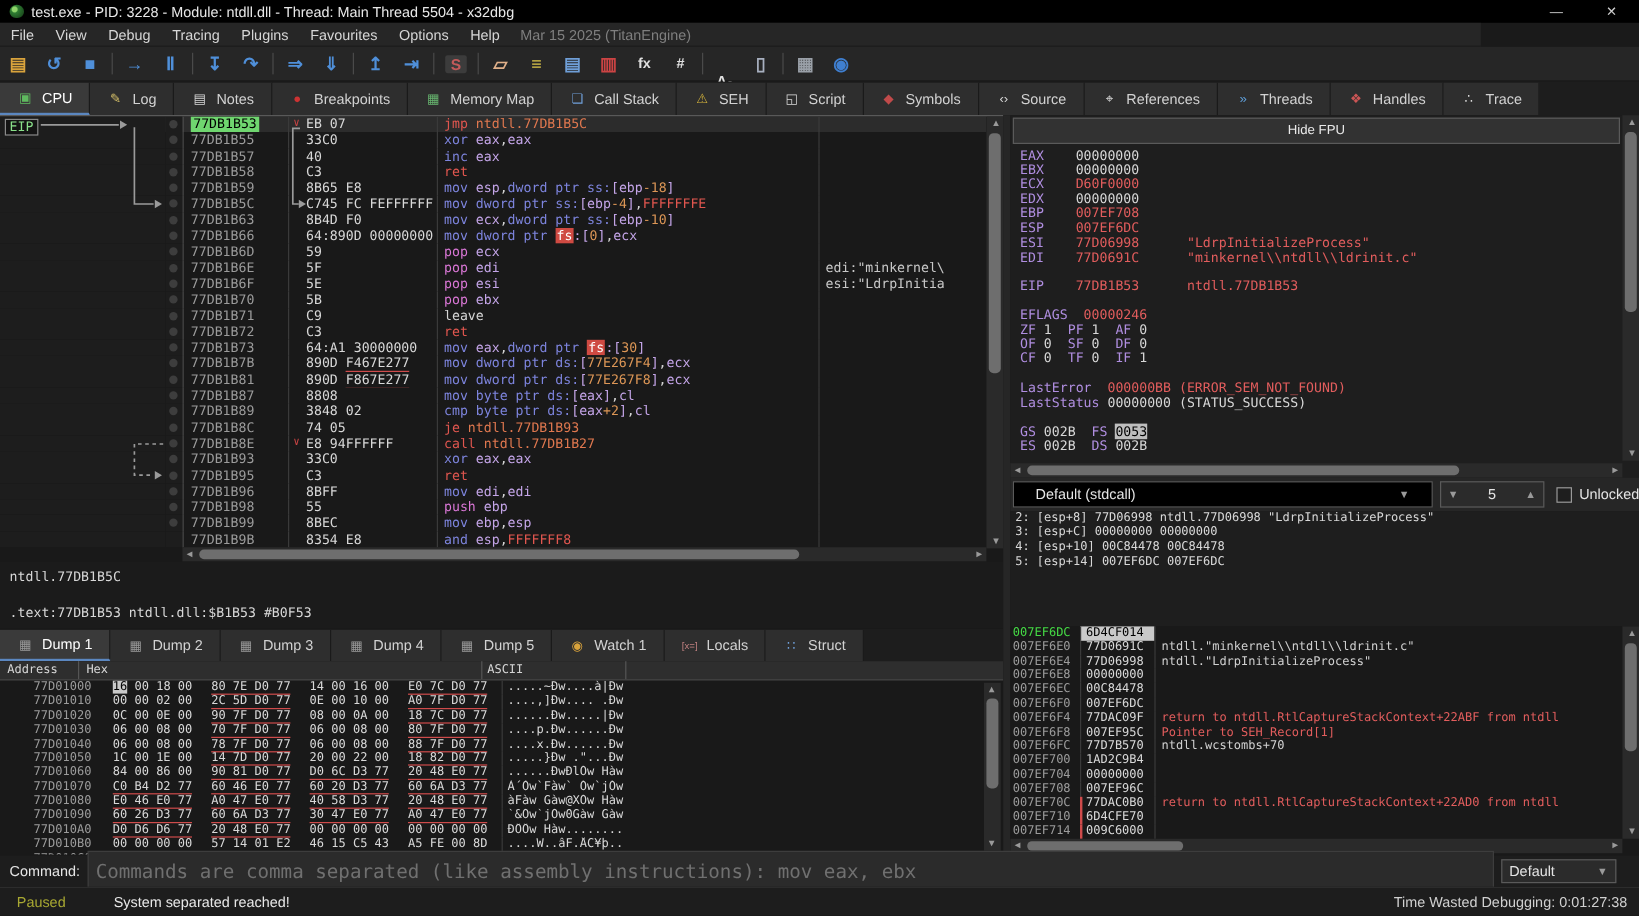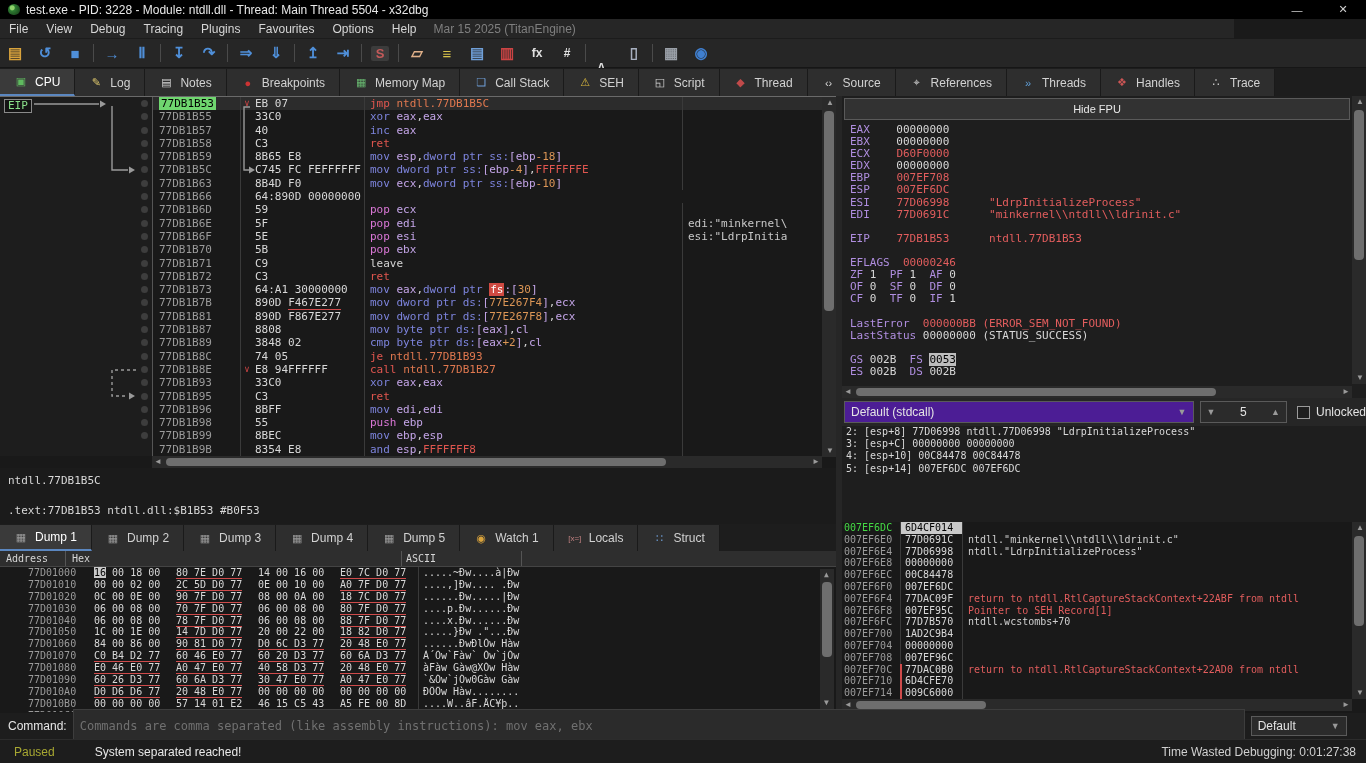--- a/index.html
+++ b/index.html
@@ -89,22 +89,22 @@
   #hidefpu { position:absolute; left:2px; top:2px; width:506px; height:22px; background:#323232;
     border:1px solid #5a5a5a; color:#e8e8e8; font-size:11px; text-align:center; line-height:20px; }
   #reg-lines { position:absolute; left:8px; top:28px; width:498px; height:258px; overflow:hidden;
     font-size:11px; line-height:12.1px; white-space:pre; }
   .rg-nm{color:#b08ee0}.rg-wh{color:#d8d8d8}.rg-rd{color:#e25d5d}
   .rg-hl{background:#bdbdbd;color:#000}
   #regs-vscroll { position:absolute; right:0; top:0; width:14px; height:288px; background:#2a2a2a; }
   #regs-hscroll { position:absolute; left:0; bottom:0; width:510px; height:12px; background:#2a2a2a; }
 
   #argbar { position:absolute; left:842px; top:398px; width:524px; height:28px; background:#262626; display:flex; align-items:center; }
-  #callconv { width:352px; height:22px; margin-left:2px; background:#4c1d95; border:1px solid #5a5a5a;
-    color:#e4e4e4; font-size:12px; display:flex; align-items:center; padding:0 6px; }
+  #callconv { width:352px; height:22px; margin-left:2px; background:#000000; border:1px solid #5a5a5a;
+    color:#e4e4e4; font-size:12px; display:flex; align-items:center; padding:0 18px; }
   #callconv .car { margin-left:auto; color:#9a9a9a; font-size:9px; }
   #argnum { width:88px; height:22px; margin-left:6px; background:#2b2b2b; border:1px solid #5a5a5a;
     color:#e4e4e4; font-size:12px; display:flex; align-items:center; justify-content:space-between; padding:0 6px; }
   #argnum .car { color:#9a9a9a; font-size:9px; }
   #unlock { display:flex; align-items:center; gap:6px; margin-left:10px; color:#e4e4e4; font-size:12px; }
   #unlock .box { width:13px; height:13px; border:1px solid #9a9a9a; background:#1e1e1e; }
 
   #args { position:absolute; left:842px; top:426px; width:524px; height:96px; background:#1e1e1e;
     font-size:10px; line-height:12.2px; white-space:pre; overflow:hidden; }
   .arow { color:#d8d8d8; padding-left:4px; height:12.2px; overflow:hidden; }
@@ -120,21 +120,21 @@
   .st-com { flex:1; color:#d0d0d0; border-left:1px solid #3a3a3a; padding-left:5px; overflow:hidden; }
   .st-com.red { color:#e25d5d; }
   #stack-vscroll { position:absolute; right:0; top:0; width:14px; height:177px; background:#2a2a2a; }
   #stack-hscroll { position:absolute; left:0; bottom:2px; width:510px; height:12px; background:#2a2a2a; }
 
   
   #cmdbar { position:absolute; left:0; top:713px; width:1366px; height:26px; background:#1d1d1d;
     display:flex; align-items:center; }
   #cmd-label { color:#e6e6e6; font-size:12px; padding:0 6px 0 8px; }
   #cmd-input { width:1172px; height:34px; background:#2b2b2b; border:1px solid #3d3d3d; color:#cfcfcf;
-    font-size:12px; padding:0 6px; }
+    font-size:16px; padding:0 6px; }
   #cmd-input::placeholder { color:#707070; }
   #cmd-profile { width:96px; height:20px; margin-left:6px; background:#2b2b2b; border:1px solid #5a5a5a;
     color:#e4e4e4; font-size:12px; display:flex; align-items:center; padding:0 6px; }
   #cmd-profile .car { margin-left:auto; color:#9a9a9a; font-size:9px; }
 
   #statusbar { position:absolute; left:0; top:739px; width:1366px; height:24px; background:#1d1d1d;
     border-top:1px solid #2c2c2c; display:flex; align-items:center; font-size:12px; }
   #st-state { color:#a8a832; padding:0 14px 0 14px; }
   #st-msg { color:#e8e8e8; padding-left:26px; }
   #st-time { margin-left:auto; color:#d0d0d0; padding-right:10px; }
@@ -266,21 +266,21 @@
     <div class="tab">
       <span class="ticon" style="color: rgb(217, 183, 60);">⚠</span>
       <span>SEH</span>
     </div>
     <div class="tab">
       <span class="ticon" style="color: rgb(216, 216, 216);">◱</span>
       <span>Script</span>
     </div>
     <div class="tab">
       <span class="ticon" style="color: rgb(192, 74, 74);">◆</span>
-      <span>Thread</span>
+      <span>Symbols</span>
     </div>
     <div class="tab">
       <span class="ticon" style="color: rgb(216, 216, 216);">‹›</span>
       <span>Source</span>
     </div>
     <div class="tab">
       <span class="ticon" style="color: rgb(207, 207, 207);">⌖</span>
       <span>References</span>
     </div>
     <div class="tab">
@@ -369,20 +369,21 @@
         <span class="c-instr"><span class="tk-m">mov </span><span class="tk-r">ecx</span><span class="tk-p">,</span><span class="tk-k">dword ptr </span><span class="tk-k">ss:</span><span class="tk-r">[ebp</span><span class="tk-n">-10</span><span class="tk-r">]</span></span>
         <span class="c-com"></span>
       </div>
       <div class="drow">
         <span class="c-gut"></span>
         <span class="c-dot">
           <i></i>
         </span>
         <span class="c-addr">77DB1B66</span>
         <span class="c-bytes">64:890D 00000000</span>
+        <span class="c-instr"><span class="tk-m">mov </span><span class="tk-k">dword ptr </span><span class="tk-F">fs</span><span class="tk-r">:[</span><span class="tk-n">0</span><span class="tk-r">]</span><span class="tk-p">,</span><span class="tk-r">ecx</span></span>
         <span class="c-com"></span>
       </div>
       <div class="drow">
         <span class="c-gut"></span>
         <span class="c-dot">
           <i></i>
         </span>
         <span class="c-addr">77DB1B6D</span>
         <span class="c-bytes">59</span>
         <span class="c-instr"><span class="tk-s">pop </span><span class="tk-r">ecx</span></span>

